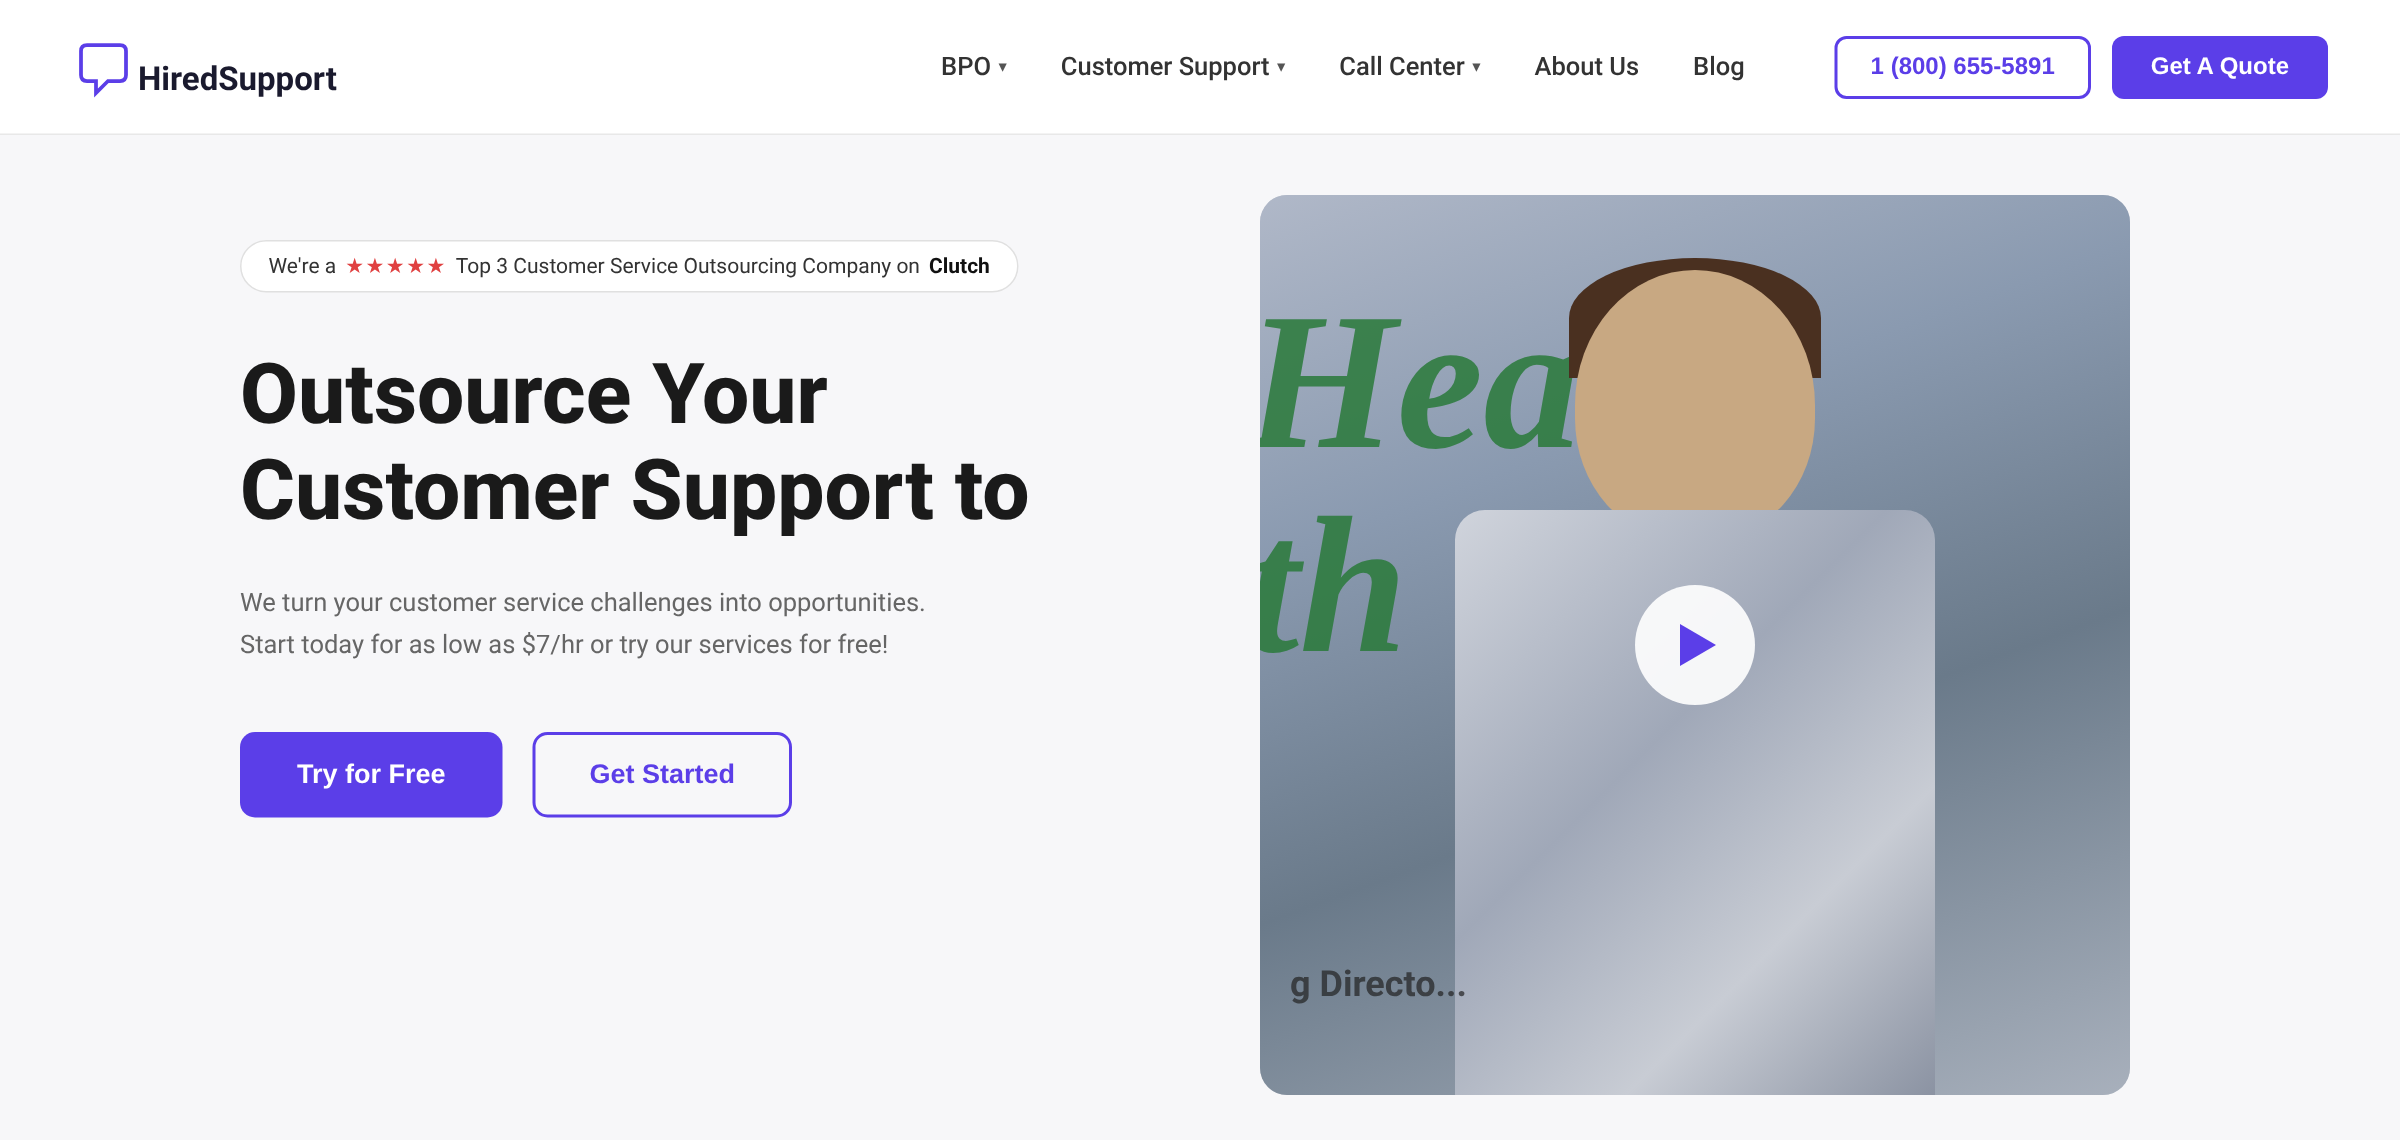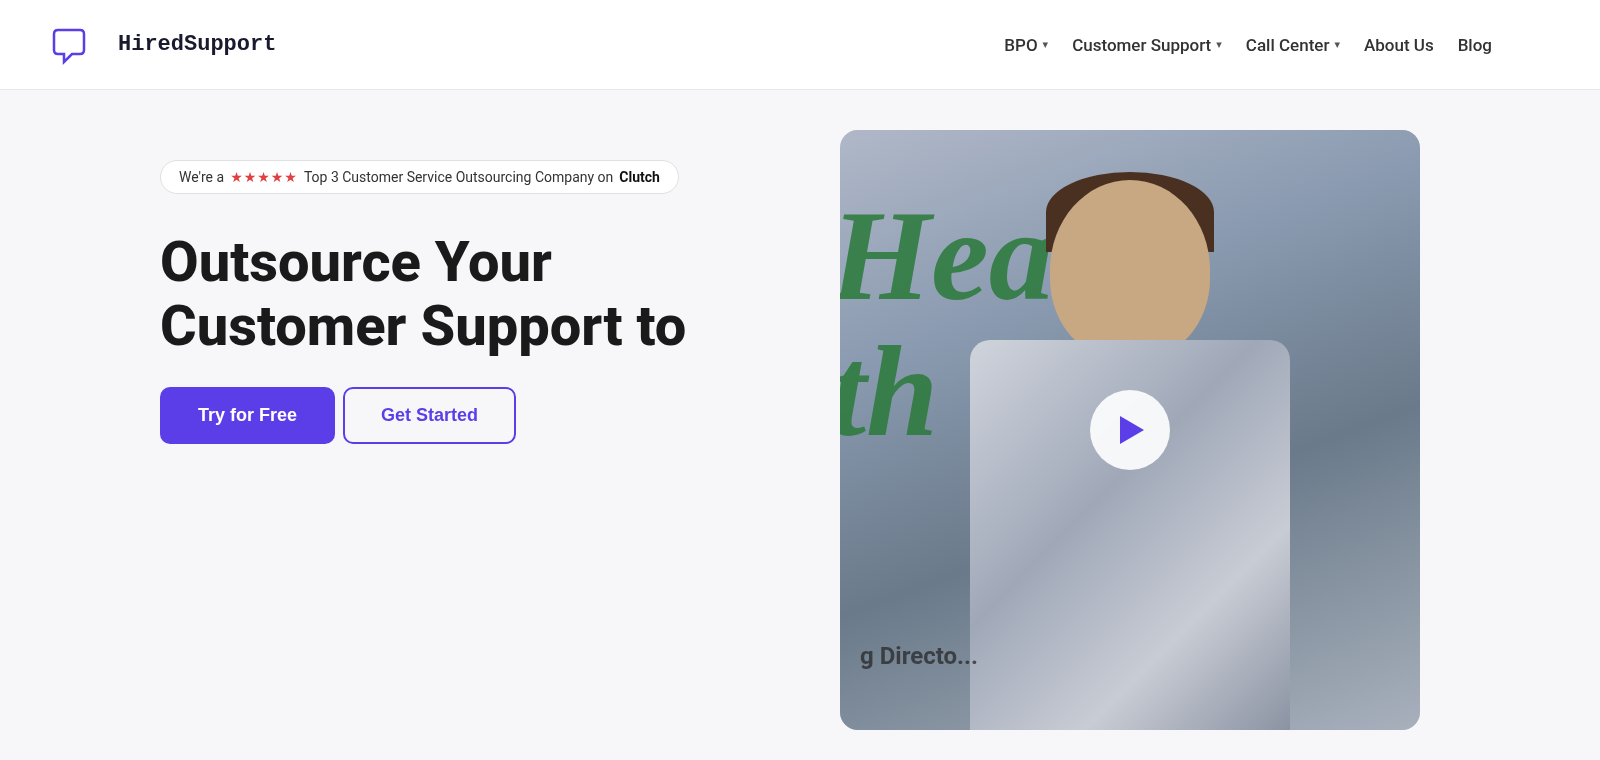--- a/index.html
+++ b/index.html
@@ -9,38 +9,37 @@
     .navbar {
       display: flex;
       align-items: center;
       padding: 0 48px;
       height: 90px;
       border-bottom: 1px solid #e8e8e8;
       background: #fff;
     }
     .logo-area {
       display: flex;
-      align-items: center;
-      gap: 28px;
+      align-items: flex-end;
+      gap: 2px;
       margin-right: auto;
-      font-family: Liberation Mono, monospace;
     }
     .logo-icon {
       width: 42px;
       height: 42px;
     }
     .logo-text {
       font-size: 22px;
       font-weight: 700;
       color: #1a1a2e;
     }
     .nav-links {
       display: flex;
       align-items: flex-start;
-      gap: 24px;
+      gap: 36px;
       list-style: none;
       margin-right: 60px;
     }
     .nav-links li a {
       text-decoration: none;
       color: #333;
       font-size: 17px;
       font-weight: 500;
       display: flex;
       align-items: center;
@@ -119,21 +118,21 @@
     }
     .hero-desc {
       font-size: 17px;
       color: #666;
       line-height: 1.65;
       margin-bottom: 44px;
       max-width: 480px;
     }
     .hero-buttons {
       display: flex;
-      gap: 8px;
+      gap: 20px;
     }
     .btn-try {
       background: #5b3ee8;
       color: #fff;
       border: none;
       padding: 18px 38px;
       border-radius: 10px;
       font-size: 18px;
       font-weight: 700;
       cursor: pointer;
@@ -297,36 +296,41 @@
         <span>About Us</span>
       </a>
     </li>
     <li>
       <a href="#">
         <span>Blog</span>
       </a>
     </li>
   </ul>
 
+  <div class="nav-actions">
+    <button class="btn-phone">1 (800) 655-5891</button>
+    <button class="btn-quote">Get A Quote</button>
+  </div>
 </nav>
 
 <section class="hero">
   <div class="hero-left">
     <div class="badge">
       <span>We're a</span>
       <span class="stars">★★★★★</span>
       <span>Top 3 Customer Service Outsourcing Company on</span>
       <strong>Clutch</strong>
     </div>
 
     <h1 class="hero-title">
       <span>Outsource Your</span><br>
       <span>Customer Support to</span><br>
     </h1>
 
+    <p class="hero-desc">We turn your customer service challenges into opportunities. Start today for as low as $7/hr or try our services for free!</p>
 
     <div class="hero-buttons">
       <button class="btn-try">Try for Free</button>
       <button class="btn-started">Get Started</button>
     </div>
   </div>
 
   <div class="hero-right">
     <div class="video-container">
       <div class="video-bg">

